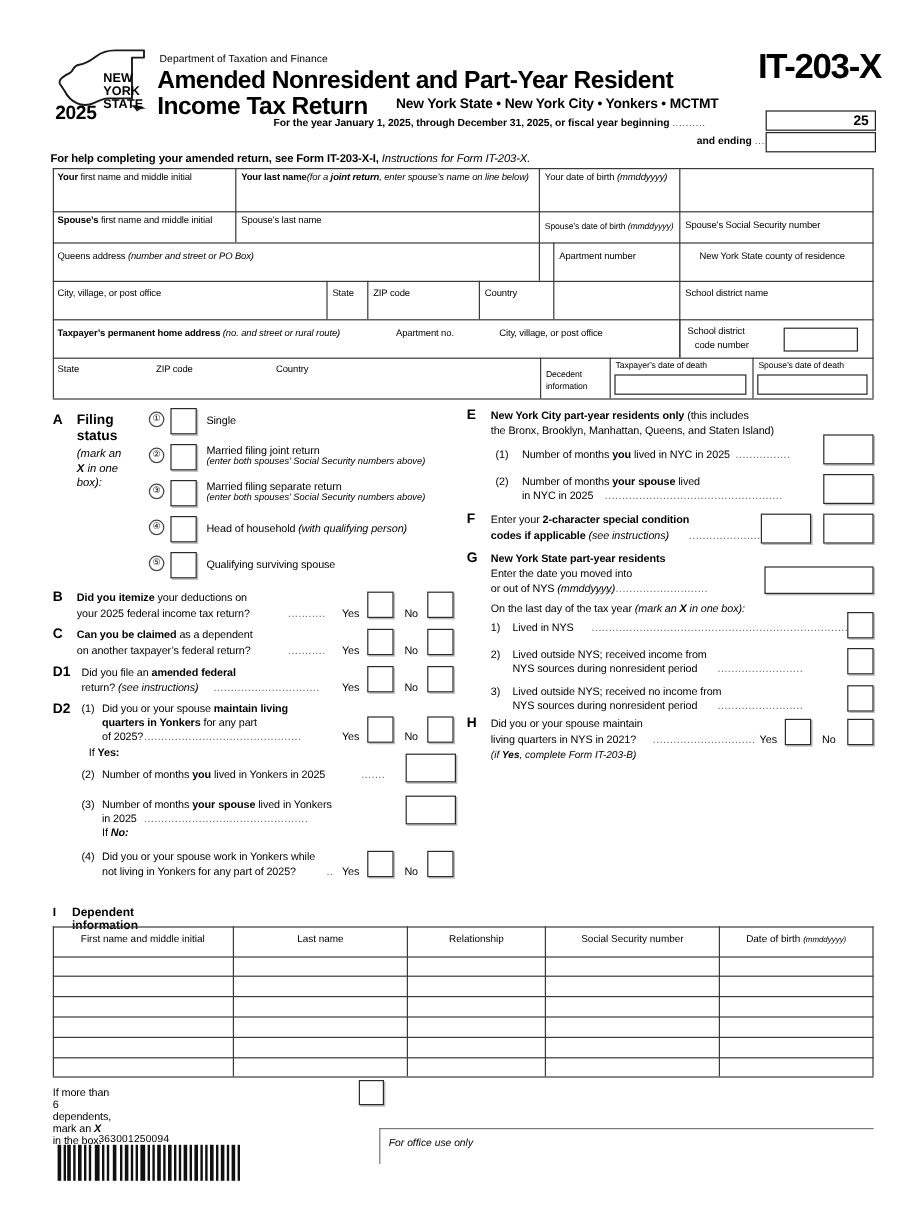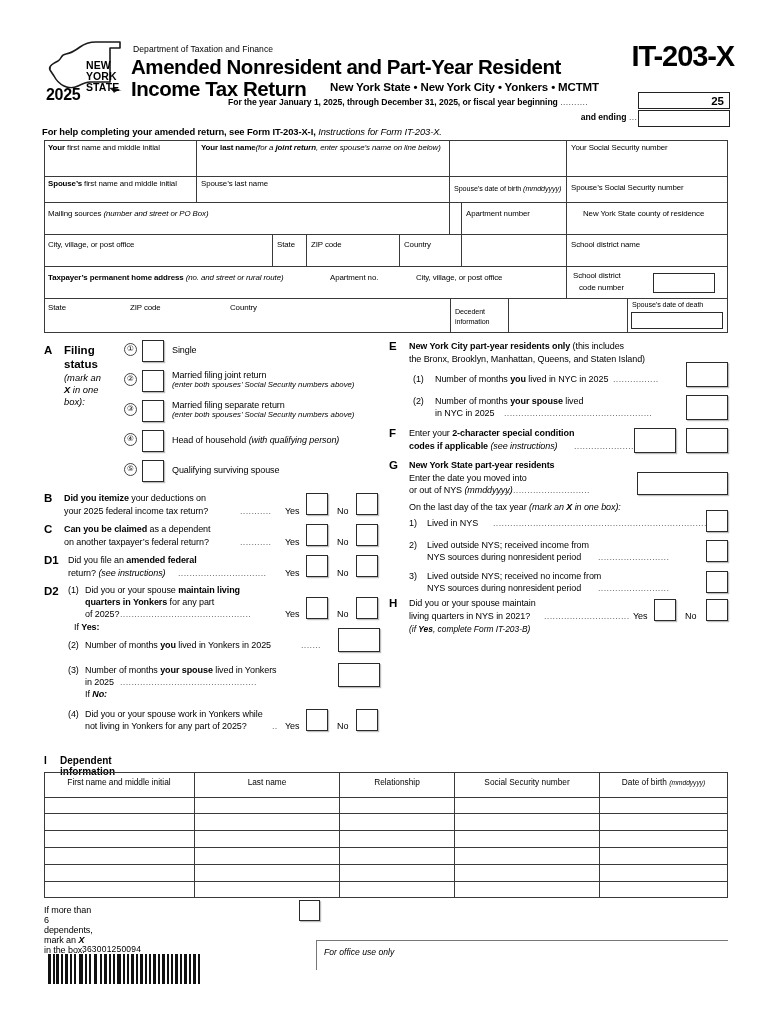--- a/index.html
+++ b/index.html
@@ -137,39 +137,39 @@
     <div class="abs gridline" style="left:406px;top:158px;width:1.2px;height:34px;"></div>
     <div class="abs gridline" style="left:464px;top:158px;width:1.2px;height:34px;"></div>
     <div class="abs gridline" style="left:583px;top:158px;width:1.2px;height:34px;"></div>
 
     <div class="cell" style="left:0;top:1px;width:152px;height:35px;">
       <span class="clabel"><b>Your</b><span> first name and middle initial</span></span>
     </div>
     <div class="cell" style="left:153px;top:1px;width:252px;height:35px;">
       <span class="clabel"><b>Your last name</b><i>(for a </i><b><i>joint return</i></b><i>, enter spouse’s name on line below)</i></span>
     </div>
-    <div class="cell" style="left:523px;top:1px;width:160px;height:35px;">
-      <span class="clabel">Your Social Security number</span>
+    <div class="cell" style="left:406px;top:1px;width:116px;height:35px;">
+      <span class="clabel"><span>Your date of birth </span><i>(mmddyyyy)</i></span>
     </div>
 
     <div class="cell" style="left:0;top:37px;width:152px;height:25px;">
       <span class="clabel"><b>Spouse’s</b><span> first name and middle initial</span></span>
     </div>
     <div class="cell" style="left:153px;top:37px;width:252px;height:25px;">
       <span class="clabel">Spouse’s last name</span>
     </div>
     <div class="cell" style="left:406px;top:37px;width:116px;height:25px;">
       <span class="clabel sm" style="top:7px;"><span>Spouse’s date of birth </span><i>(mmddyyyy)</i></span>
     </div>
     <div class="cell" style="left:523px;top:37px;width:160px;height:25px;">
       <span class="clabel" style="top:6px;">Spouse’s Social Security number</span>
     </div>
 
     <div class="cell" style="left:0;top:63px;width:417px;height:31px;">
-      <span class="clabel" style="top:6px;"><span>Mailing sources </span><i>(number and street or PO Box)</i></span>
+      <span class="clabel" style="top:6px;"><span>Queens address </span><i>(number and street or PO Box)</i></span>
     </div>
     <div class="cell" style="left:418px;top:63px;width:104px;height:31px;">
       <span class="clabel" style="top:6px;">Apartment number</span>
     </div>
     <div class="cell" style="left:523px;top:63px;width:160px;height:31px;">
       <span class="clabel" style="top:6px;padding-left:12px;">New York State county of residence</span>
     </div>
 
     <div class="cell" style="left:0;top:95px;width:228px;height:31px;">
       <span class="clabel" style="top:5px;">City, village, or post office</span>
@@ -199,20 +199,24 @@
     </div>
 
     <div class="cell" style="left:0;top:159px;width:406px;height:33px;">
       <span class="clabel" style="top:4px;">State</span>
       <span class="clabel" style="left:86px;top:4px;">ZIP code</span>
       <span class="clabel" style="left:186px;top:4px;">Country</span>
     </div>
     <div class="cell" style="left:407px;top:159px;width:57px;height:33px;">
       <span class="clabel sm" style="left:4px;top:8px;">Decedent</span>
       <span class="clabel sm" style="left:4px;top:18px;">information</span>
+    </div>
+    <div class="cell" style="left:465px;top:159px;width:118px;height:33px;">
+      <span class="clabel sm" style="left:4px;top:1px;">Taxpayer’s date of death</span>
+      <span class="cb" style="left:3px;top:13px;width:110px;height:17px;"></span>
     </div>
     <div class="cell" style="left:584px;top:159px;width:99px;height:33px;">
       <span class="clabel sm" style="left:4px;top:1px;">Spouse’s date of death</span>
       <span class="cb" style="left:3px;top:13px;width:92px;height:17px;"></span>
     </div>
   </div>
 
   <div class="abs" style="left:44px;top:340px;width:340px;height:145px;">
     <span class="sec-letter" style="left:0;top:4px;">A</span>
     <span class="abs b" style="left:20px;top:4px;font-size:11.5px;">Filing</span>

